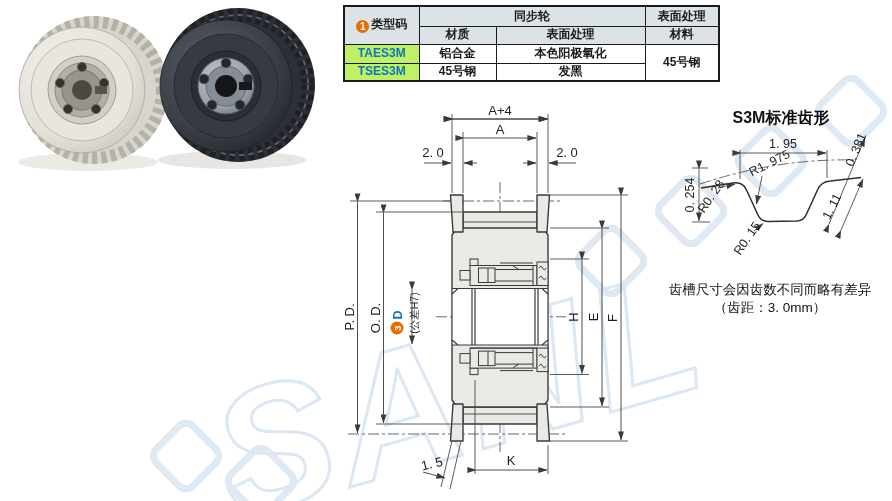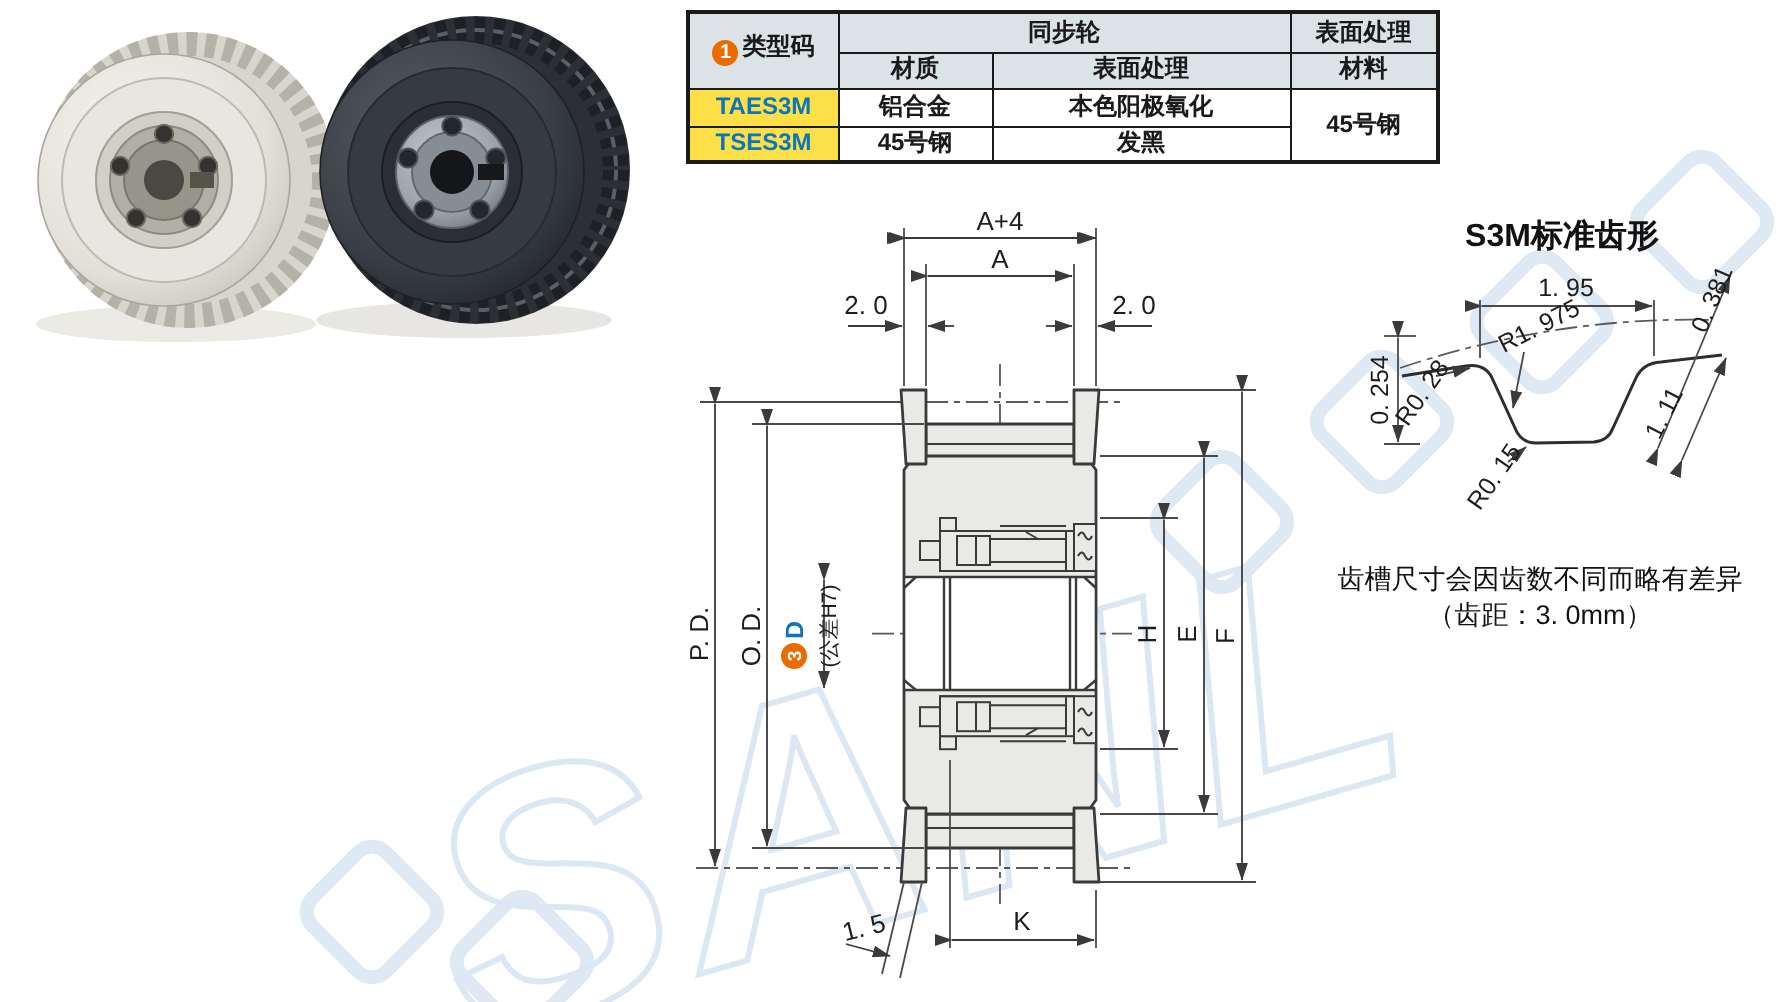--- a/index.html
+++ b/index.html
@@ -9,21 +9,21 @@
   }
   .layer{position:absolute;}
   
   table.spec{
     position:absolute;left:343px;top:5px;border-collapse:collapse;table-layout:fixed;
     font-size:12px;font-weight:bold;color:#1a1a1a;text-align:center;
     border:2px solid #1a1a1a;
   }
   table.spec td{border:1px solid #1a1a1a;padding:0;line-height:1.1;vertical-align:middle;margin-left:16px;}
   td.hd{background:#dbe3e7;}
-  td.code{color:#0e74bb;background:#fde047;}
+  td.code{color:#0e74bb;background:#bef264;}
   td.val{background:#ffffff;}
   .badge{
     display:inline-block;width:13px;height:13px;border-radius:50%;background:#e96c00;
     color:#fff;font-size:10px;line-height:13px;text-align:center;font-weight:bold;
     margin-right:2px;vertical-align:-2px;
   }
   
   svg text{font-family:"Liberation Sans", sans-serif;}
   .dimtxt{font-size:12.5px;fill:#1d1d1d;}
   .dimtxt-b{font-size:13px;fill:#1d1d1d;}

